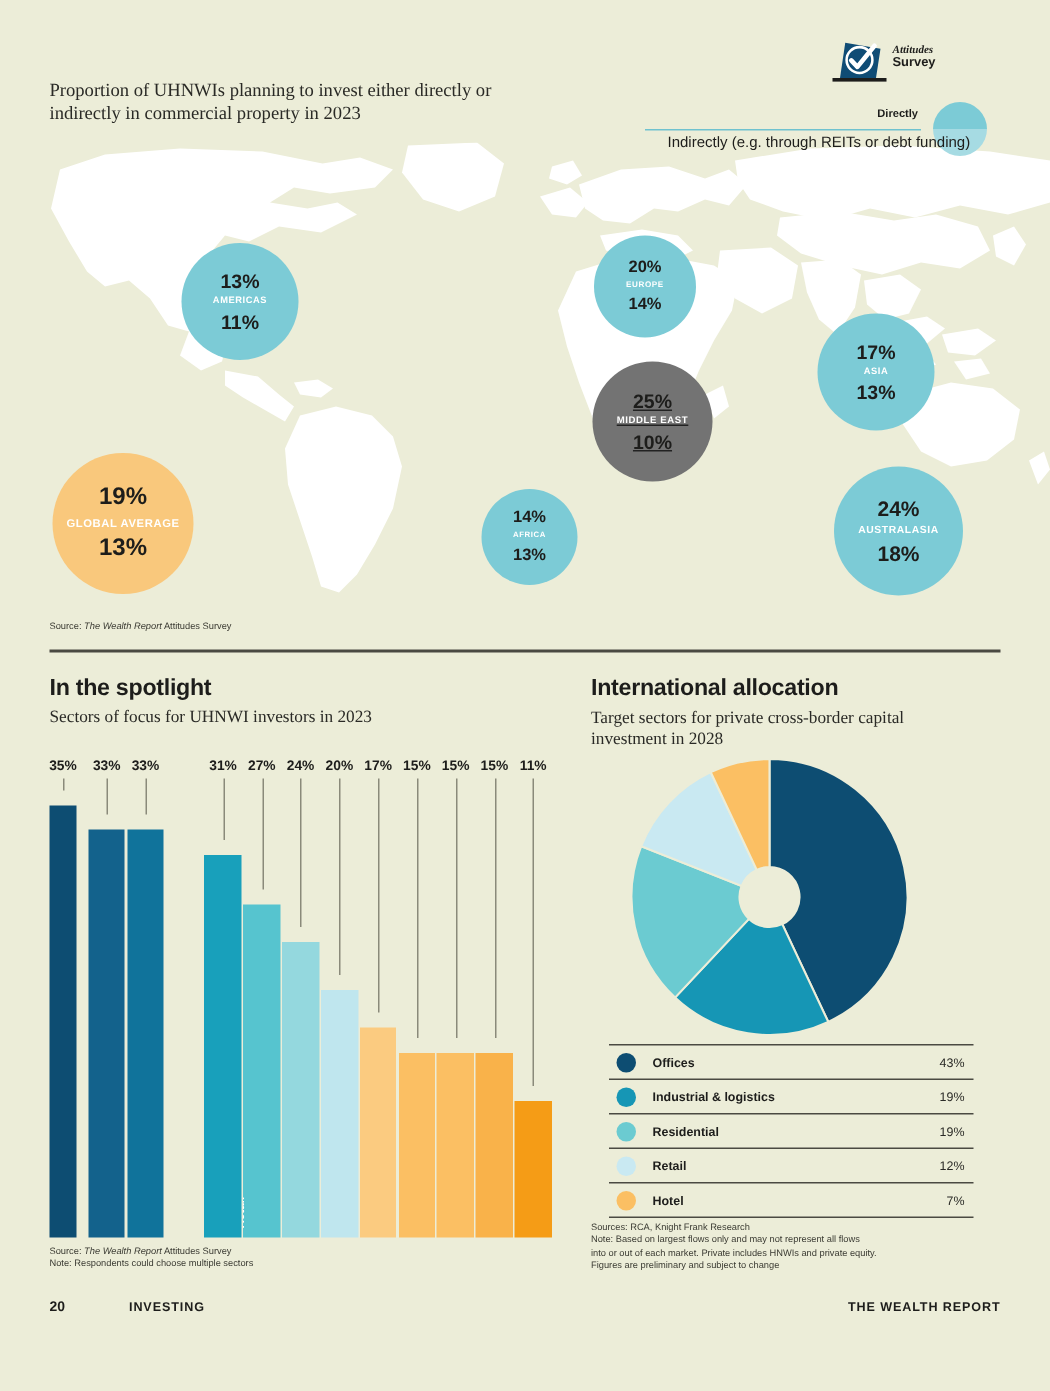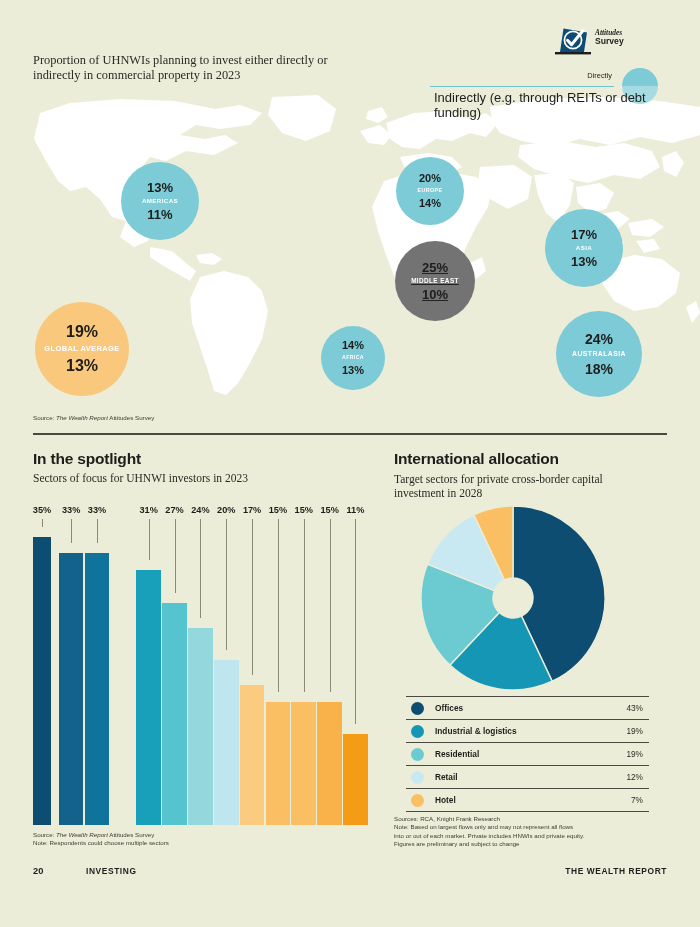--- a/index.html
+++ b/index.html
@@ -59,25 +59,25 @@
     overflow: hidden;
   }
   .legend-bubble .lb-top { height: 50%; background: #7ccbd6; }
   .legend-bubble .lb-bot { height: 50%; background: #a6dbe3; }
   .legend-rule {
     position: absolute; left: 0; right: 44px; top: 20px;
     height: 1px; background: #6fc2cf;
   }
   .legend-directly {
     position: absolute; right: 46px; top: 5px;
-    font-size: 7.4px; color: #1d1d1b; font-weight: normal;
+    font-size: 7.4px; color: #1d1d1b; font-weight: bold;
   }
   .legend-indirectly {
-    position: absolute; left: 4px; top: 24px;
-    font-size: 13px; color: #1d1d1b;
+    position: absolute; left: 15px; top: 24px;
+    font-size: 10px; color: #1d1d1b; text-align: center;
   }
 
   
   .bubble {
     position: absolute; border-radius: 50%;
     display: flex; flex-direction: column;
     align-items: center; justify-content: center;
     text-align: center;
   }
   .bubble .bt, .bubble .bb {

